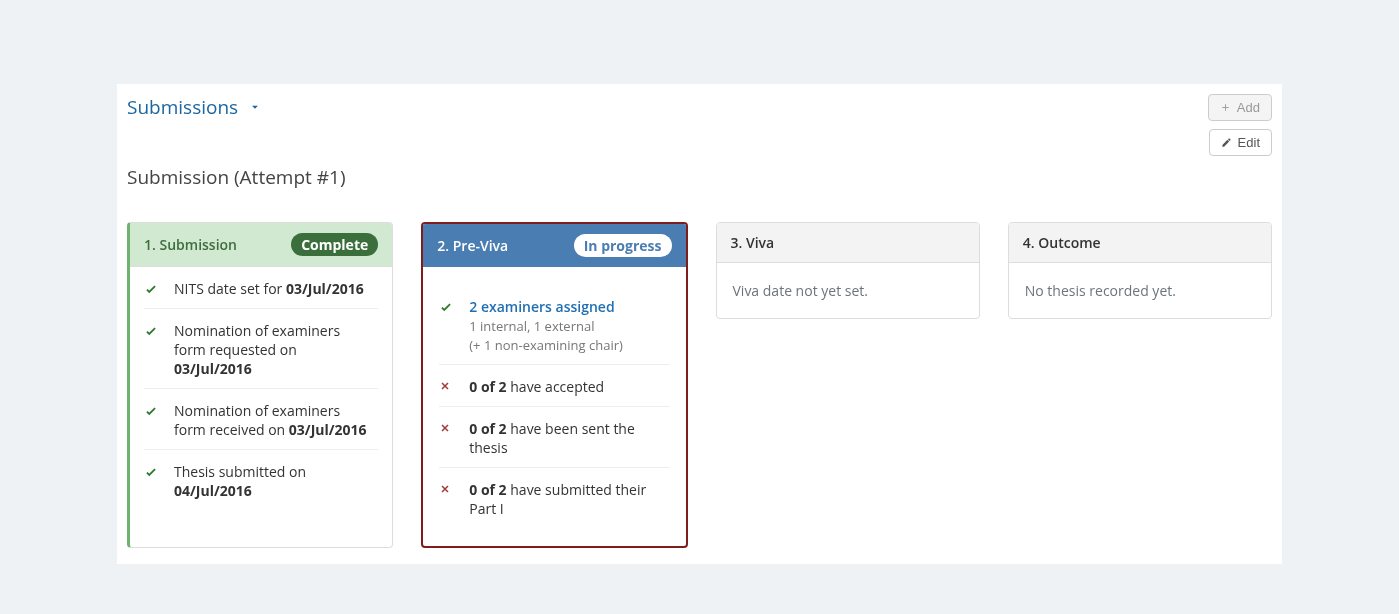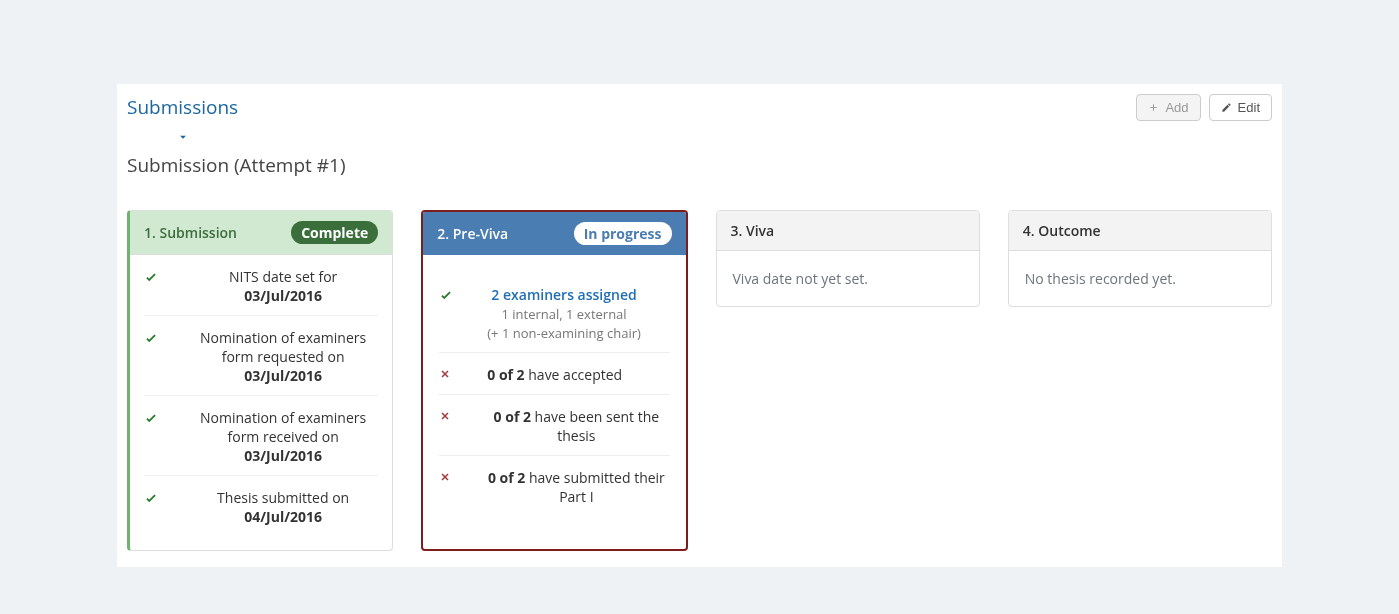--- a/index.html
+++ b/index.html
@@ -22,26 +22,25 @@
     align-items: flex-start;
     justify-content: space-between;
   }
   .section-title {
     font-size: 19px;
     color: #1a66a0;
     font-weight: 400;
     display: flex;
     align-items: center;
     gap: 10px;
-    flex-direction: column;
   }
   .chevron-icon { color:#1a66a0; }
   .btn-group {
     display: flex;
-    flex-direction: row;
+    flex-direction: column;
     gap: 8px;
     align-items: flex-end;
   }
   .btn {
     background: #fff;
     border: 1px solid #ccc;
     border-radius: 4px;
     padding: 5px 11px;
     font-size: 13px;
     color: #555;
@@ -126,24 +125,23 @@
   .placeholder-text {
     color: #6c757d;
   }
   ul.step-list {
     list-style: none;
     padding-left: 0;
   }
   ul.step-list > li {
     display: flex;
     align-items: flex-start;
-    gap: 32px;
+    gap: 14px;
     padding: 12px 4px 10px 0;
     border-top: 1px solid #eee;
-    text-align: center;
   }
   ul.step-list > li:first-child {
     border-top: none;
   }
   .icon-col {
     flex: 0 0 16px;
     padding-top: 3px;
     text-align: center;
   }
   .check-icon { color: #2b7a2b; font-weight: 700; }

